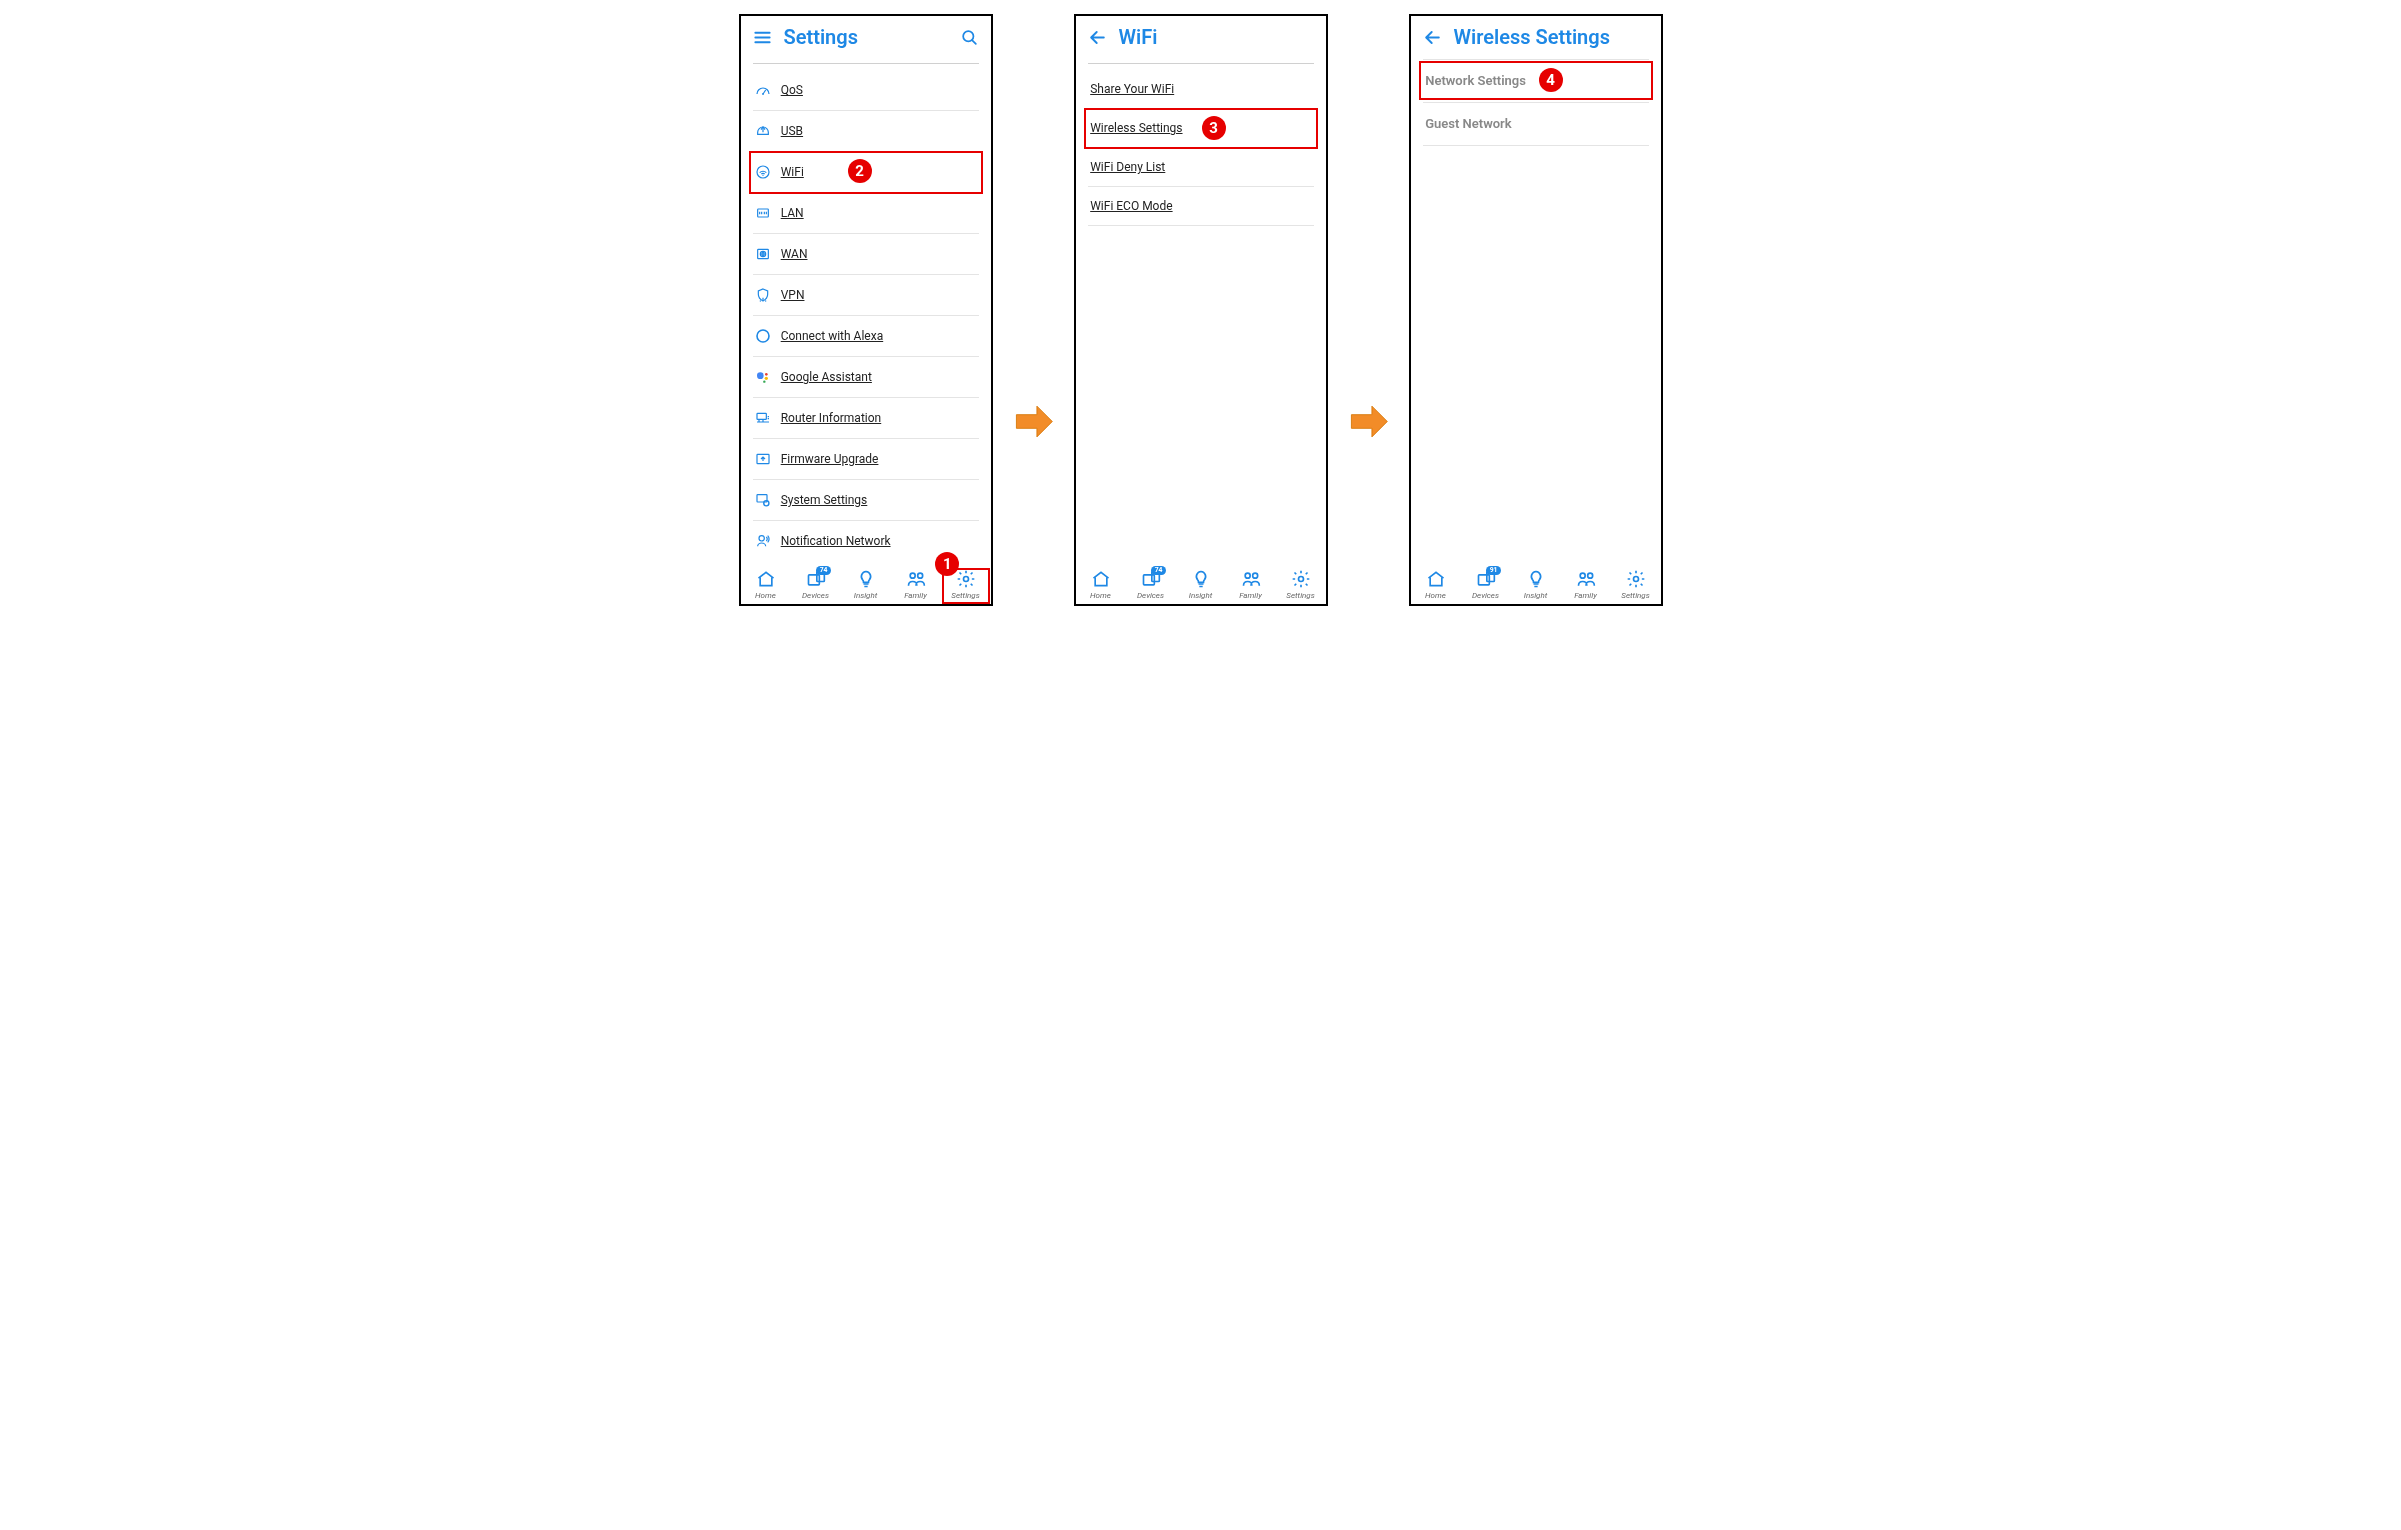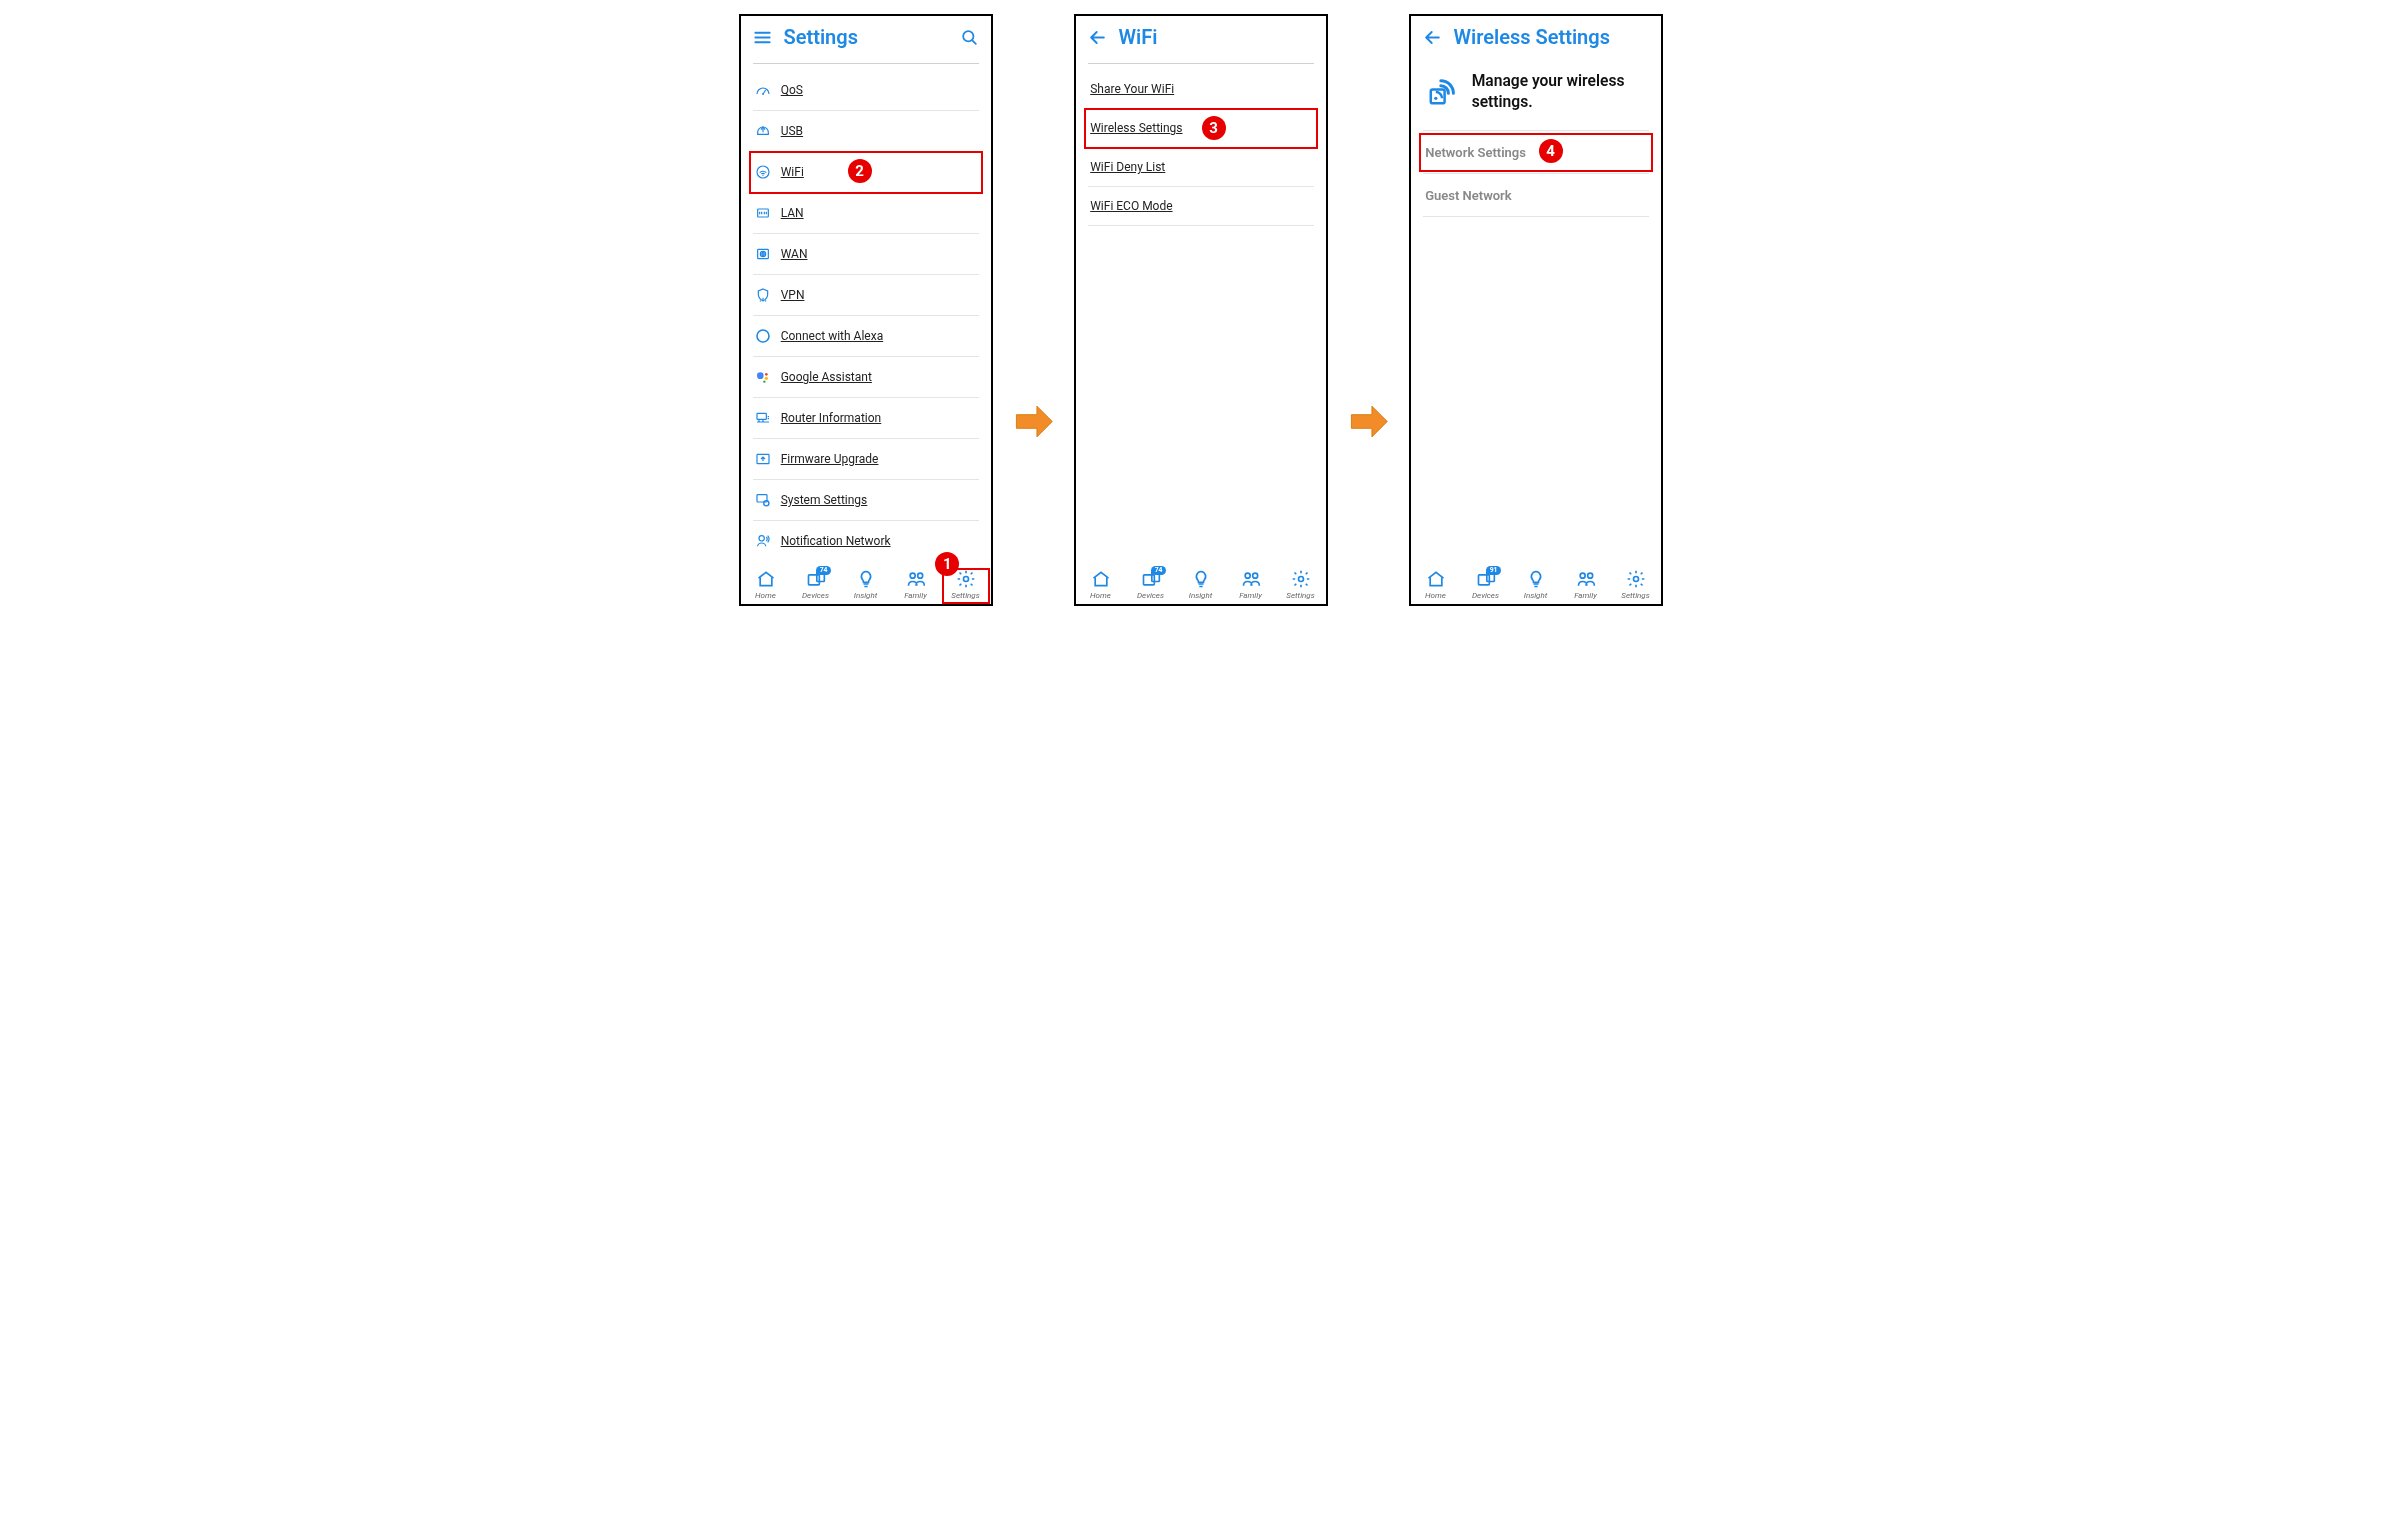--- a/index.html
+++ b/index.html
@@ -464,32 +464,20 @@
 <div class="phone">
   <div class="header">
     <span class="header-icon">
       <svg viewBox="0 0 24 24">
           <path d="M20 12H5M11 5l-7 7 7 7" stroke="currentColor" stroke-width="2.4" fill="none" stroke-linecap="round" stroke-linejoin="round"></path>
         </svg>
     </span>
     <span class="header-title">Wireless Settings</span>
   </div>
   <div class="content">
-    <div class="intro-block">
-      <span class="intro-icon">
-        <svg viewBox="0 0 24 24">
-            <rect x="3" y="10" width="11" height="11" rx="1.5" fill="none" stroke="currentColor" stroke-width="2"></rect>
-            <circle cx="7" cy="17" r="1.3" fill="currentColor"></circle>
-            <path d="M7 12a5 5 0 0 1 5 5" stroke="currentColor" stroke-width="2" fill="none"></path>
-            <path d="M11 3a10 10 0 0 1 10 10" stroke="currentColor" stroke-width="2.4" fill="none" stroke-linecap="round"></path>
-            <path d="M11 7a6 6 0 0 1 6 6" stroke="currentColor" stroke-width="2.4" fill="none" stroke-linecap="round"></path>
-          </svg>
-      </span>
-      <span class="intro-text">Manage your wireless settings.</span>
-    </div>
     <div class="section-row" style="border-top:0.7px solid #e4e4e4; position:relative;">
       <span>Network Settings</span>
       <span class="red-box" style="left:-4px;right:-4px;top:1.4px;bottom:1.4px;"></span>
       <span class="callout" style="left:116px;top:8px;">4</span>
     </div>
     <div class="section-row">
       <span>Guest Network</span>
     </div>
   </div>
   <div class="bottom-nav">

